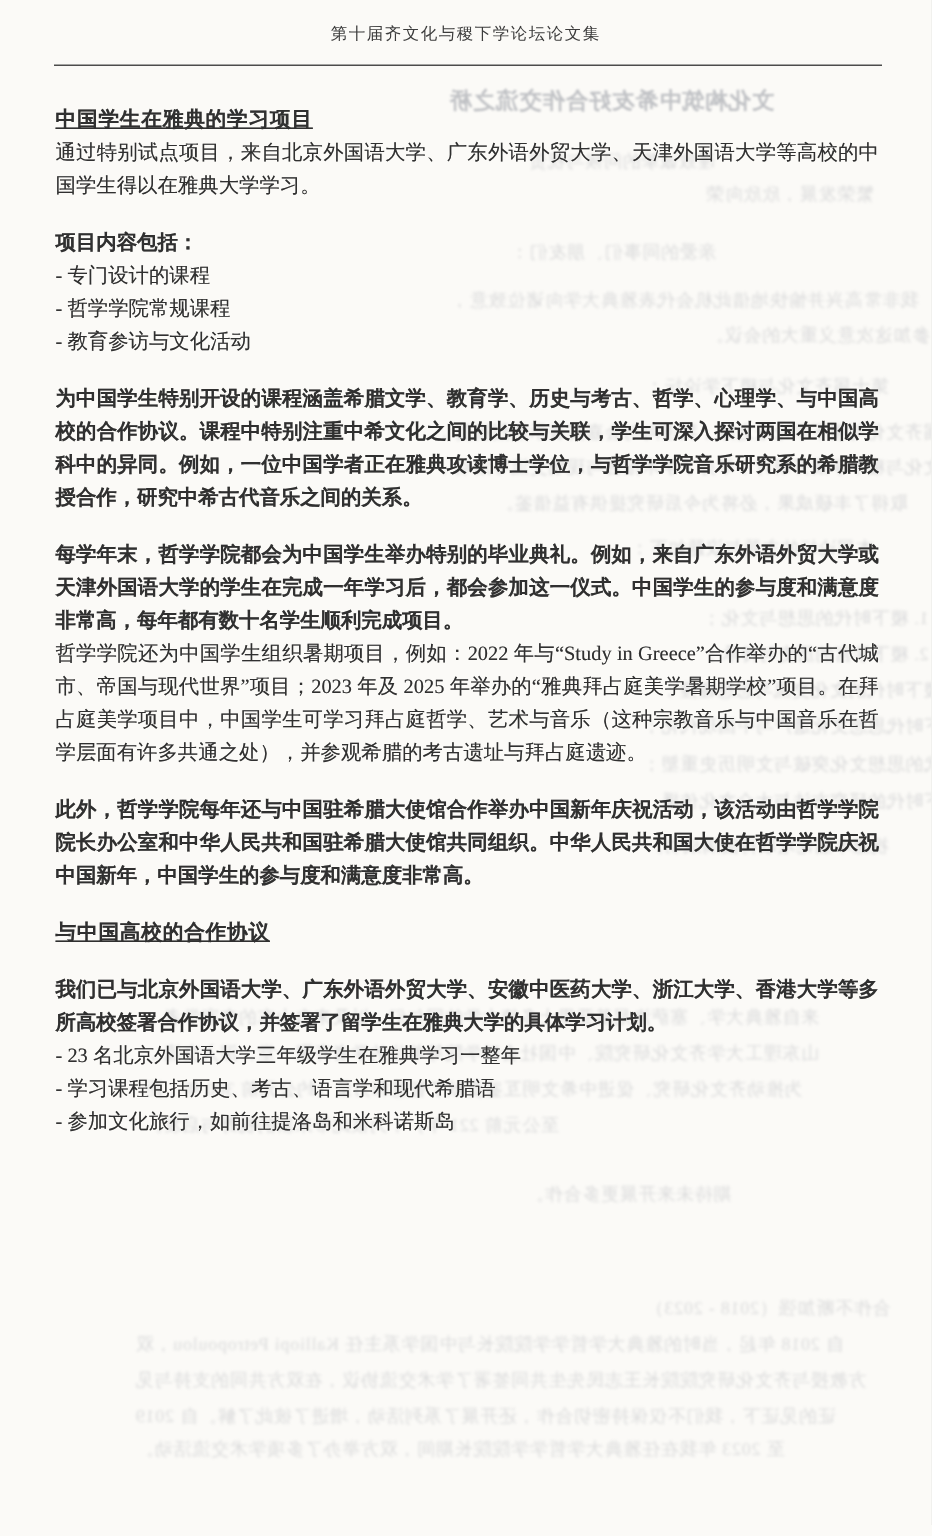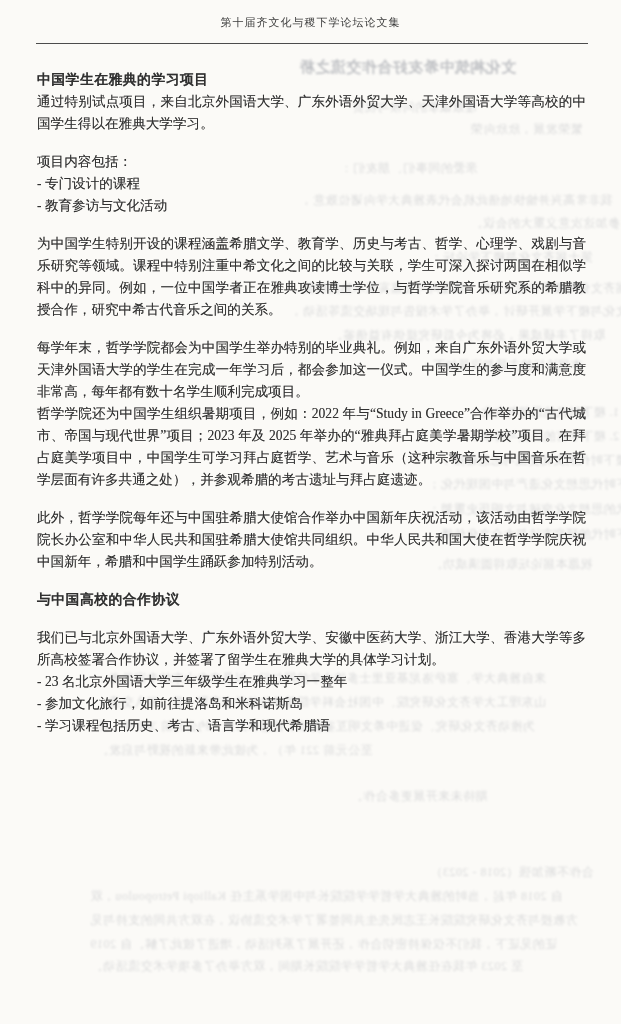--- a/index.html
+++ b/index.html
@@ -24,22 +24,22 @@
   
   .content{
     position:absolute;top:69px;left:37px;width:549px;
     font-size:13.6px;line-height:22px;color:#303030;
     text-shadow:0 0 .4px rgba(40,40,40,.45);
     z-index:2;
   }
   .content p,.content h2{
     margin:0;text-align:justify;text-align-last:left;
   }
-  .content h2{font-size:13.8px;font-weight:700;letter-spacing:.5px;}
-  .gap{margin-top:16px !important;}
+  .content h2{font-size:13.8px;font-weight:700;letter-spacing:.5px;text-decoration:underline;}
+  .gap{margin-top:16px !important;font-weight:bold;}
   .bullet{text-align:center;}
   
   .pagenum{
     position:absolute;top:991px;left:0;right:0;
     text-align:center;font-size:11.5px;color:#444;z-index:2;
   }
   
   .bleed-layer{position:absolute;inset:0;z-index:1;pointer-events:none;}
   .bleed{
     position:absolute;white-space:nowrap;
@@ -89,29 +89,30 @@
       <div class="bleed" style="top: 936px; left: 90px; font-size: 12px;">证的见证下，我们不仅保持密切合作，还开展了系列活动，增进了彼此了解。自 2019</div>
       <div class="bleed" style="top: 958px; left: 90px; font-size: 12px;">至 2023 年我在任雅典大学哲学学院院长期间，双方举办了多项学术交流活动。</div>
     </div>
 
   <div class="content">
 
     <h2>中国学生在雅典的学习项目</h2>
     <p>通过特别试点项目，来自北京外国语大学、广东外语外贸大学、天津外国语大学等高校的中国学生得以在雅典大学学习。</p>
     <p class="gap">项目内容包括：</p>
     <p class="bullet">- 专门设计的课程</p>
+    <p class="bullet">- 哲学学院常规课程</p>
     <p class="bullet">- 教育参访与文化活动</p>
-    <p class="gap">为中国学生特别开设的课程涵盖希腊文学、教育学、历史与考古、哲学、心理学、戏剧与音乐研究等领域。课程中特别注重中希文化之间的比较与关联，学生可深入探讨两国在相似学科中的异同。例如，一位中国学者正在雅典攻读博士学位，与哲学学院音乐研究系的希腊教授合作，研究中希古代音乐之间的关系。</p>
+    <p class="gap">为中国学生特别开设的课程涵盖希腊文学、教育学、历史与考古、哲学、心理学、与中国高校的合作协议。课程中特别注重中希文化之间的比较与关联，学生可深入探讨两国在相似学科中的异同。例如，一位中国学者正在雅典攻读博士学位，与哲学学院音乐研究系的希腊教授合作，研究中希古代音乐之间的关系。</p>
     <p class="gap">每学年末，哲学学院都会为中国学生举办特别的毕业典礼。例如，来自广东外语外贸大学或天津外国语大学的学生在完成一年学习后，都会参加这一仪式。中国学生的参与度和满意度非常高，每年都有数十名学生顺利完成项目。</p>
 
     <p>哲学学院还为中国学生组织暑期项目，例如：2022 年与“Study in Greece”合作举办的“古代城市、帝国与现代世界”项目；2023 年及 2025 年举办的“雅典拜占庭美学暑期学校”项目。在拜占庭美学项目中，中国学生可学习拜占庭哲学、艺术与音乐（这种宗教音乐与中国音乐在哲学层面有许多共通之处），并参观希腊的考古遗址与拜占庭遗迹。</p>
-    <p class="gap">此外，哲学学院每年还与中国驻希腊大使馆合作举办中国新年庆祝活动，该活动由哲学学院院长办公室和中华人民共和国驻希腊大使馆共同组织。中华人民共和国大使在哲学学院庆祝中国新年，希腊和中国学生踊跃参加特别活动。</p>
+    <p class="gap">此外，哲学学院每年还与中国驻希腊大使馆合作举办中国新年庆祝活动，该活动由哲学学院院长办公室和中华人民共和国驻希腊大使馆共同组织。中华人民共和国大使在哲学学院庆祝中国新年，中国学生的参与度和满意度非常高。</p>
 
     <h2 class="gap">与中国高校的合作协议</h2>
     <p class="gap">我们已与北京外国语大学、广东外语外贸大学、安徽中医药大学、浙江大学、香港大学等多所高校签署合作协议，并签署了留学生在雅典大学的具体学习计划。</p>
     <p class="bullet">- 23 名北京外国语大学三年级学生在雅典学习一整年</p>
+    <p class="bullet">- 学习课程包括历史、考古、语言学和现代希腊语</p>
     <p class="bullet">- 参加文化旅行，如前往提洛岛和米科诺斯岛</p>
-    <p class="bullet">- 学习课程包括历史、考古、语言学和现代希腊语</p>
 
   </div>
 
 
 </div>
 
 </body></html>

